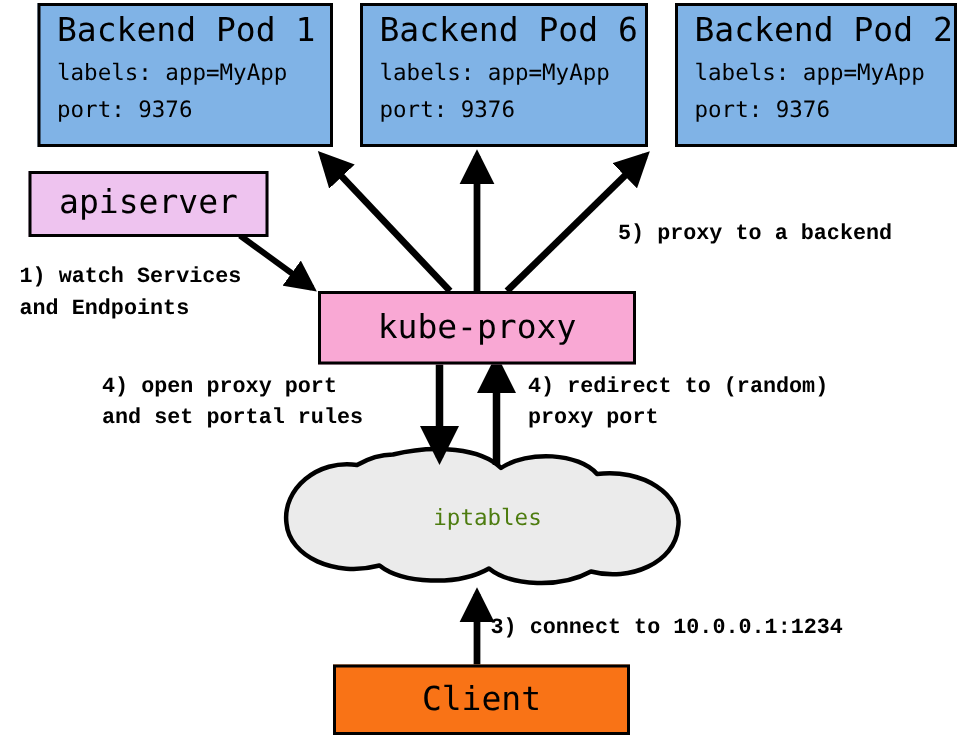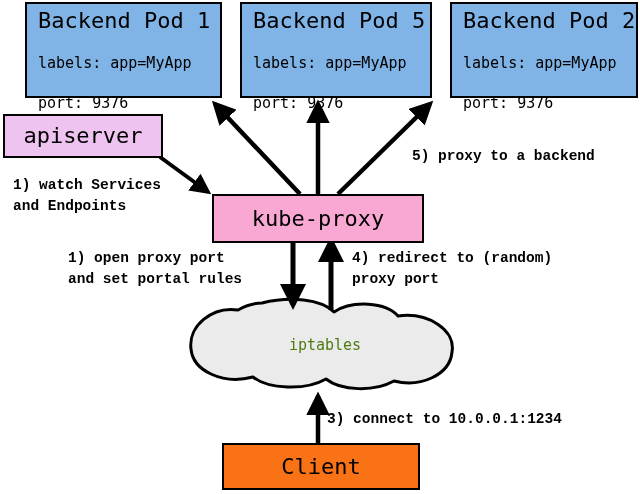--- a/index.html
+++ b/index.html
@@ -33,21 +33,20 @@
   }
   .node-title {
     font-family: "DejaVu Sans Mono", monospace;
     color: #000000;
     white-space: nowrap;
   }
   .node-line {
     font-family: "DejaVu Sans Mono", monospace;
     color: #000000;
     white-space: nowrap;
-    margin-top: 15px;
   }
 
   
   .pod {
     background: #80b3e6;
     padding-left: 11px;
     justify-content: flex-start;
     padding-top: 2px;
   }
   .pod .node-title {
@@ -58,20 +57,21 @@
   .pod .node-line {
     font-size: 15px;
     line-height: 25px;
   }
 
   
   #apiserver-node {
     background: #eec3ef;
     align-items: center;
     justify-content: center;
+    margin-left: 16px;
   }
   #apiserver-node .node-title {
     font-size: 22px;
     line-height: 26px;
   }
 
   
   #kubeproxy-node {
     background: #f9a8d4;
     align-items: center;
@@ -159,21 +159,21 @@
     <line x1="318" y1="443" x2="318" y2="396" stroke="#000000" stroke-width="4.5" marker-end="url(#arrowhead)"></line>
   </svg>
 
   <div class="node pod" id="pod-1" style="left:25px; top:2px; width:197px; height:96px;">
     <div class="node-title">Backend Pod 1</div>
     <div class="node-line">labels: app=MyApp</div>
     <div class="node-line">port: 9376</div>
   </div>
 
   <div class="node pod" id="pod-2" style="left:240px; top:2px; width:192px; height:96px;">
-    <div class="node-title">Backend Pod 5</div>
+    <div class="node-title">Backend Pod 6</div>
     <div class="node-line">labels: app=MyApp</div>
     <div class="node-line">port: 9376</div>
   </div>
 
   <div class="node pod" id="pod-3" style="left:450px; top:2px; width:188px; height:96px;">
     <div class="node-title">Backend Pod 2</div>
     <div class="node-line">labels: app=MyApp</div>
     <div class="node-line">port: 9376</div>
   </div>
 
@@ -186,20 +186,20 @@
   </div>
 
   <div id="iptables-label">iptables</div>
 
   <div class="node" id="client-node" style="left:222px; top:443px; width:198px; height:47px;">
     <div class="node-title">Client</div>
   </div>
 
   <div class="step-label" id="step1-label">1) watch Services
 and Endpoints</div>
-  <div class="step-label" id="step2-label">1) open proxy port
+  <div class="step-label" id="step2-label">4) open proxy port
 and set portal rules</div>
   <div class="step-label" id="step3-label">3) connect to 10.0.0.1:1234</div>
   <div class="step-label" id="step4-label">4) redirect to (random)
 proxy port</div>
   <div class="step-label" id="step5-label">5) proxy to a backend</div>
 
 </div>
 
 </body></html>

